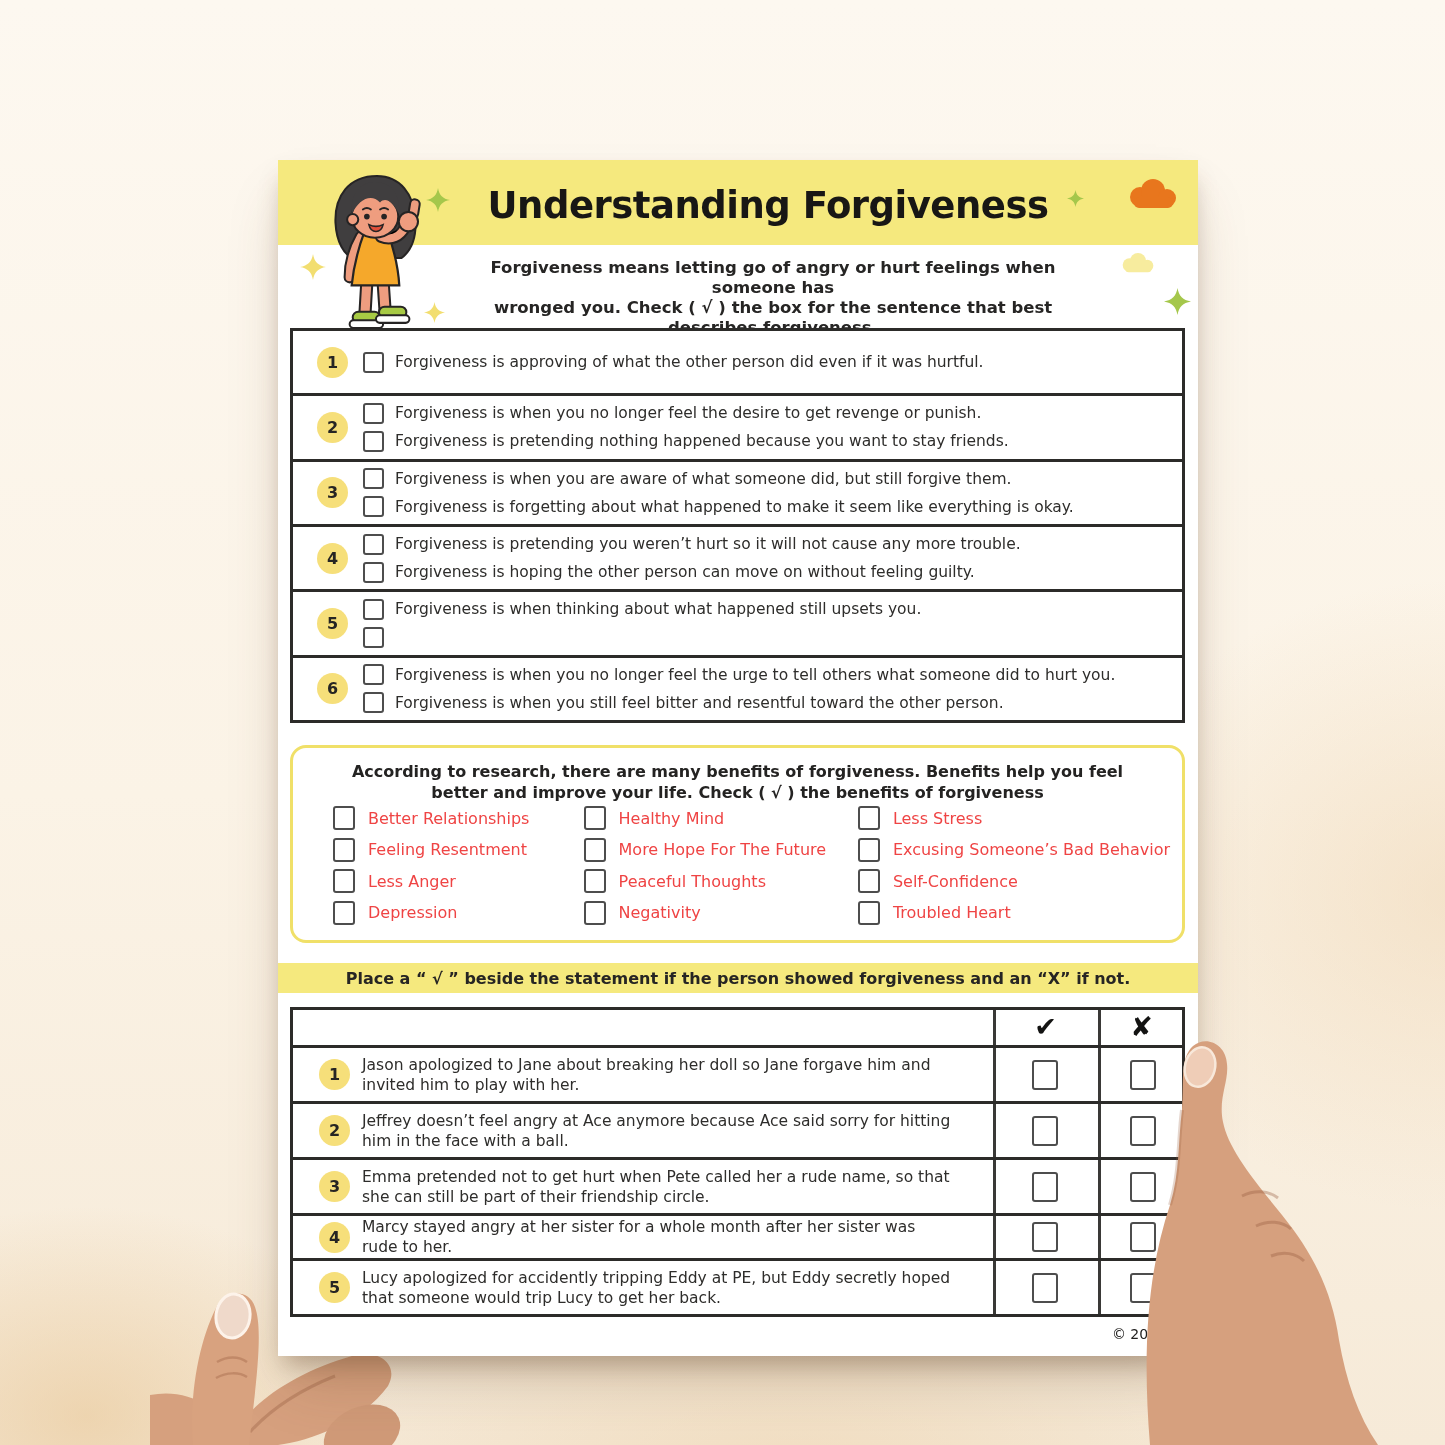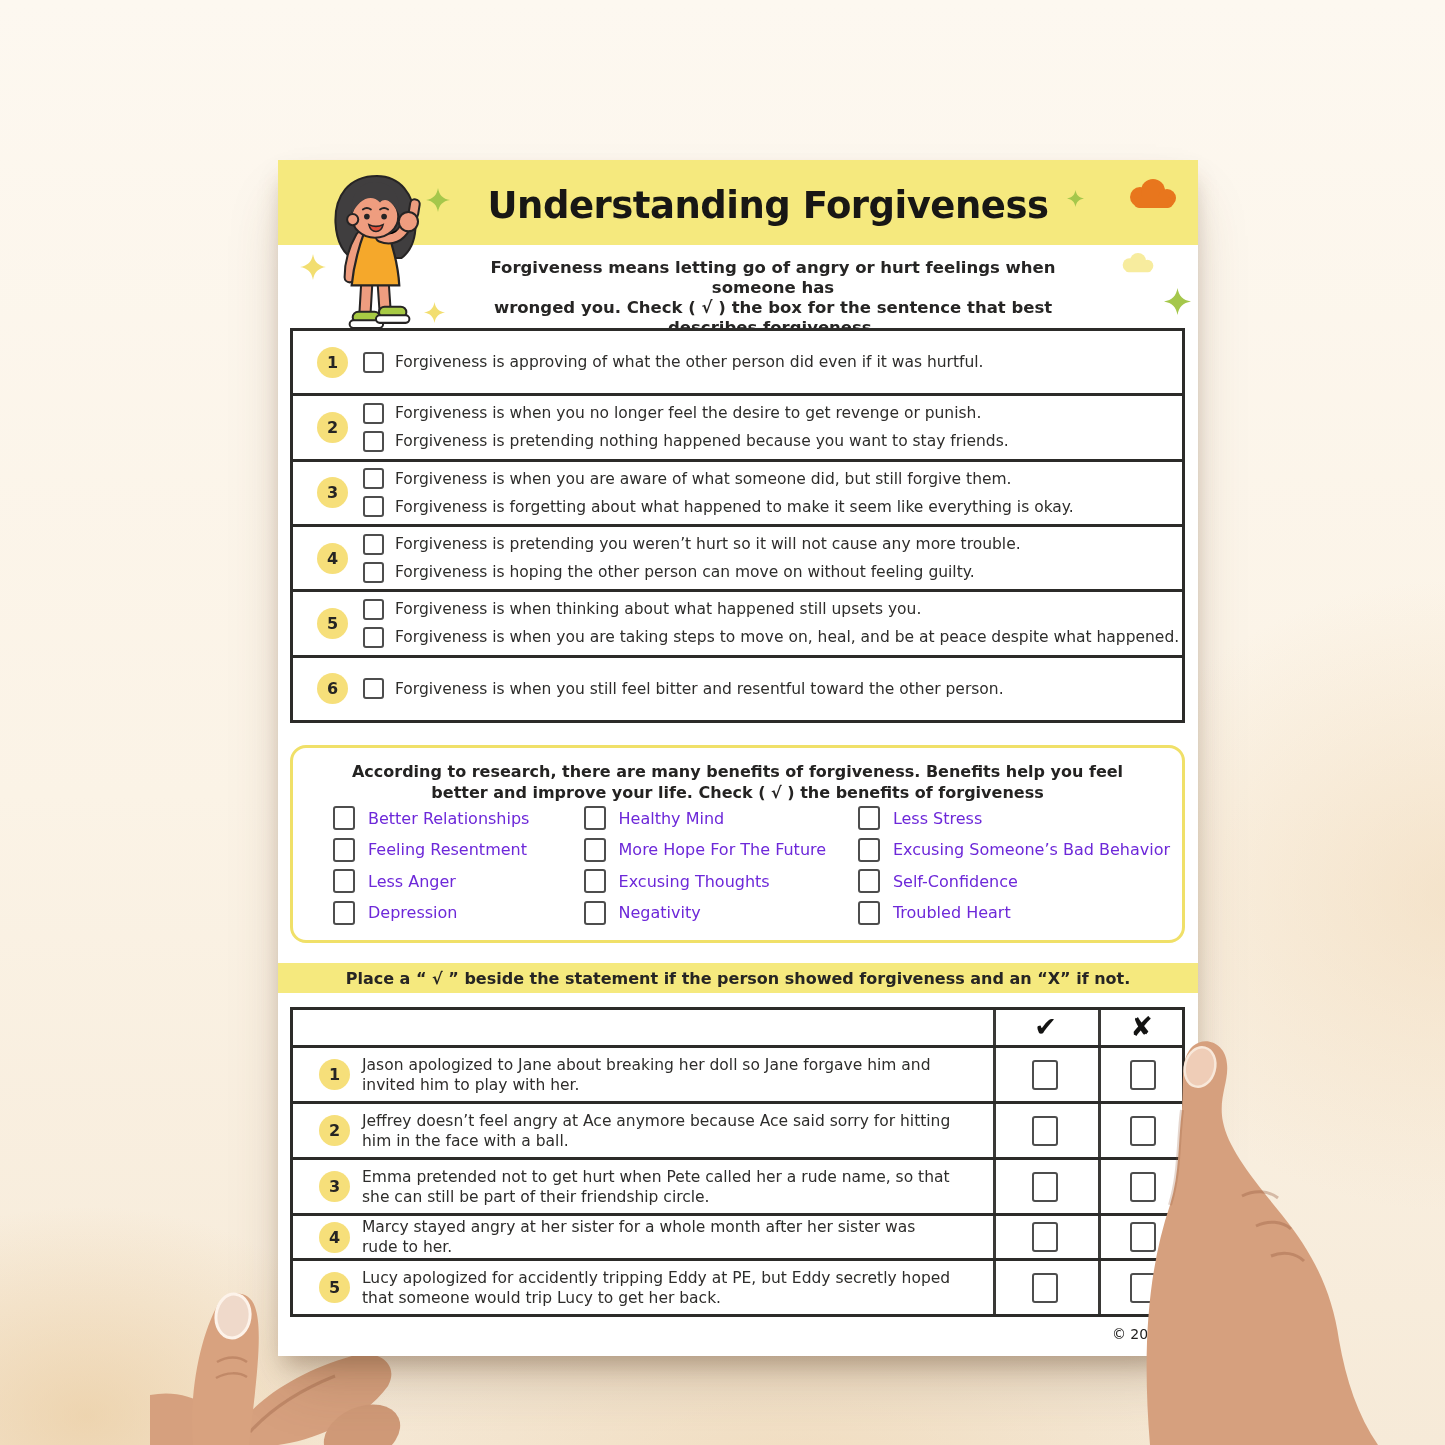--- a/index.html
+++ b/index.html
@@ -43,21 +43,21 @@
   
   .benefits-box { position:absolute; left:12px; top:585px; width:895px; height:198px;
     border:3px solid #f0e068; border-radius:16px; background:#fff; }
   .b-heading { margin-top:13px; text-align:center; font-size:16px; font-weight:600;
     color:#242322; line-height:21px; }
   .b-grid { position:absolute; left:40px; top:57px; right:12px; bottom:14px; display:flex; }
   .b-col { display:flex; flex-direction:column; justify-content:space-between; }
   .b-col1 { width:253px; } .b-col2 { width:277px; } .b-col3 { flex:1; }
   .b-item { display:flex; align-items:center; gap:13px; height:26px; }
   .cb-b { width:22px; height:24px; border:2.5px solid #4d4d4d; border-radius:3px; background:#fff; flex:0 0 auto; }
-  .b-label { font-size:16px; color:#6d28d9; white-space:nowrap; }
+  .b-label { font-size:16px; color:#ef4444; white-space:nowrap; }
 
   
   .instruction-bar { position:absolute; left:0; top:803px; width:100%; height:30px; background:#f5e97e;
     display:flex; align-items:center; justify-content:center;
     font-size:16px; font-weight:600; color:#262523; }
 
   
   .eval-table { position:absolute; left:12px; top:847px; width:895px; height:310px;
     border:3px solid #2c2b29; background:#fff; display:flex; flex-direction:column; }
   .vline { position:absolute; top:0; bottom:0; width:2.5px; background:#3a3937; }
@@ -217,27 +217,30 @@
       </div>
       <div class="qrow">
         <div class="badge">5</div>
         <div class="opts">
           <div class="opt">
               <span class="cb"></span>
               <span class="opt-text">Forgiveness is when thinking about what happened still upsets you.</span>
             </div>
           <div class="opt">
               <span class="cb"></span>
-              <span class="opt-text">Forgiveness is when you are taking steps to move on, heal, and be at peace despite what happened.</span>
             </div>
         </div>
       </div>
       <div class="qrow">
         <div class="badge">6</div>
         <div class="opts">
+          <div class="opt">
+              <span class="cb"></span>
+              <span class="opt-text">Forgiveness is when you no longer feel the urge to tell others what someone did to hurt you.</span>
+            </div>
           <div class="opt">
               <span class="cb"></span>
               <span class="opt-text">Forgiveness is when you still feel bitter and resentful toward the other person.</span>
             </div>
         </div>
       </div>
     </div>
 
     <div class="benefits-box">
       <div class="b-heading">
@@ -267,21 +270,21 @@
           <div class="b-item">
               <span class="cb-b"></span>
               <span class="b-label">Healthy Mind</span>
             </div>
           <div class="b-item">
               <span class="cb-b"></span>
               <span class="b-label">More Hope For The Future</span>
             </div>
           <div class="b-item">
               <span class="cb-b"></span>
-              <span class="b-label">Excusing Thoughts</span>
+              <span class="b-label">Peaceful Thoughts</span>
             </div>
           <div class="b-item">
               <span class="cb-b"></span>
               <span class="b-label">Negativity</span>
             </div>
         </div>
         <div class="b-col b-col3">
           <div class="b-item">
               <span class="cb-b"></span>
               <span class="b-label">Less Stress</span>

